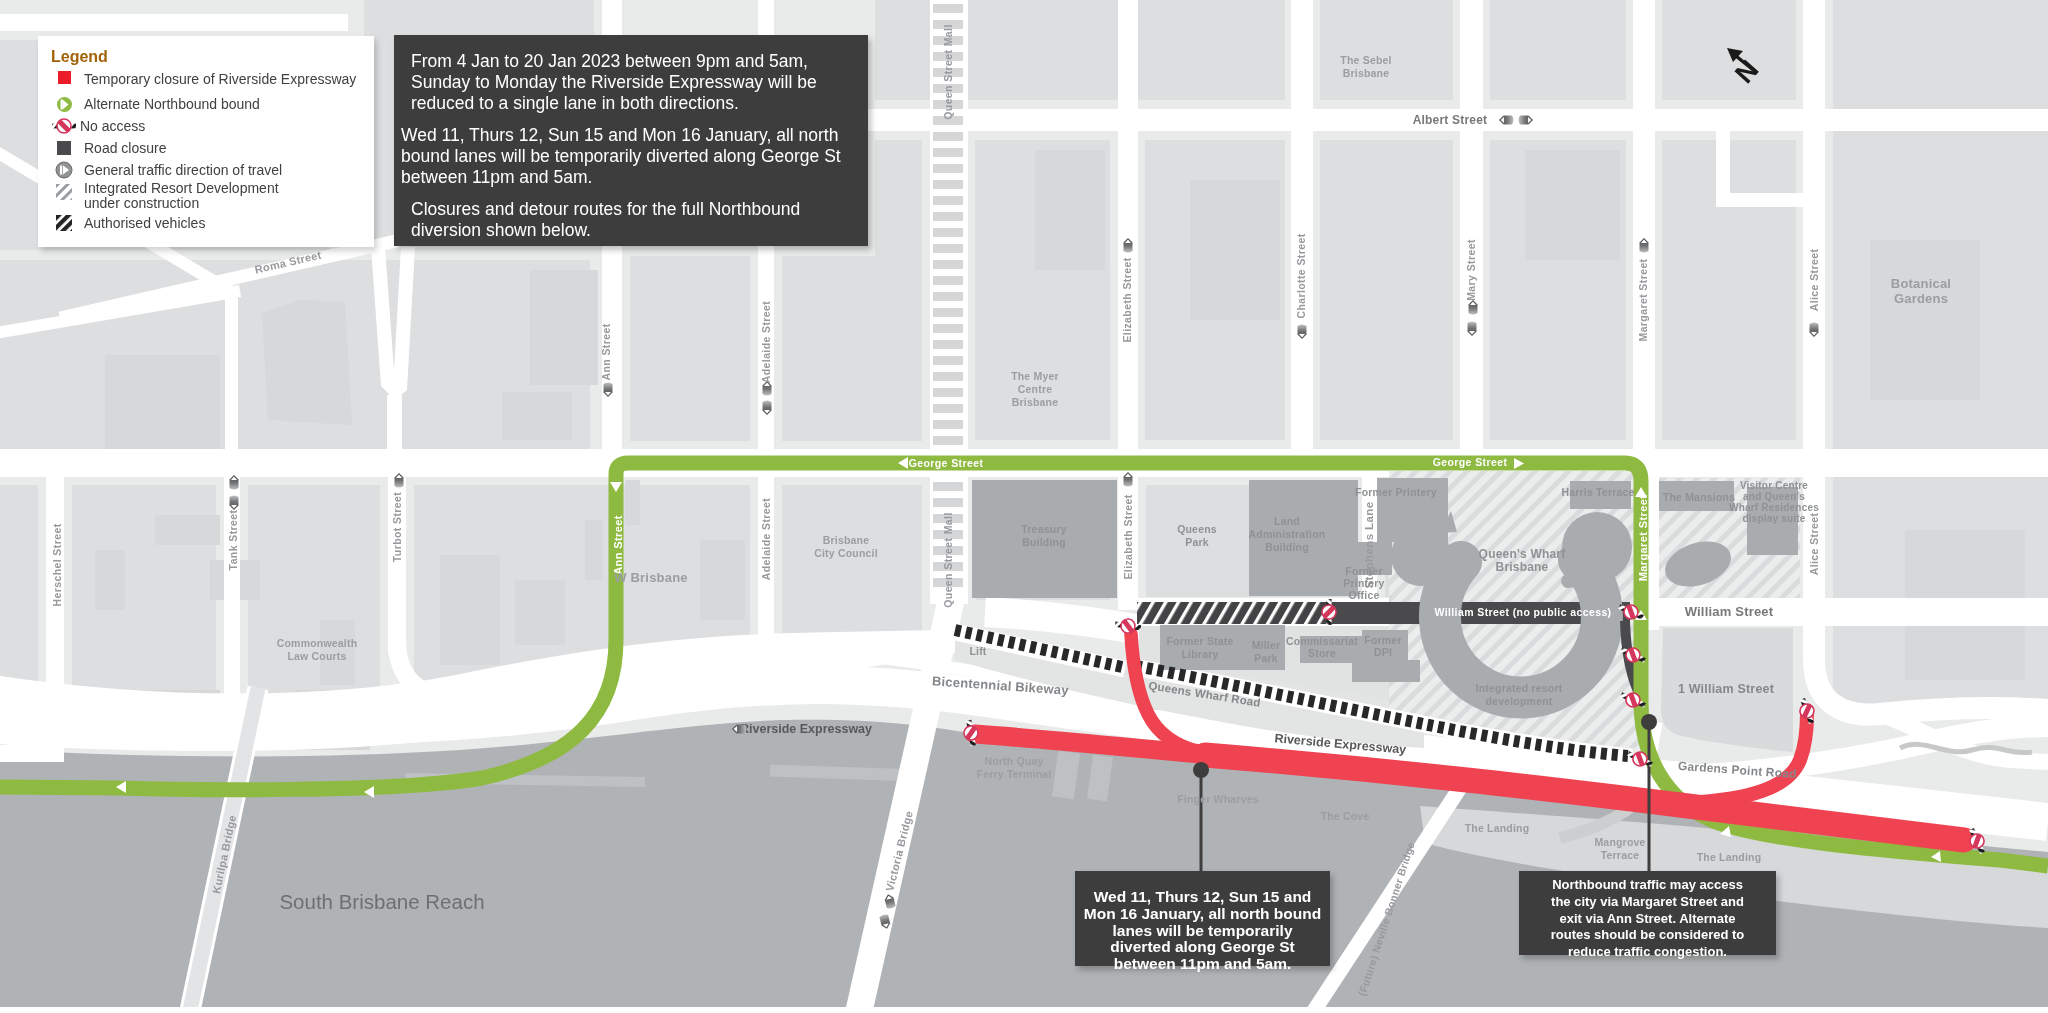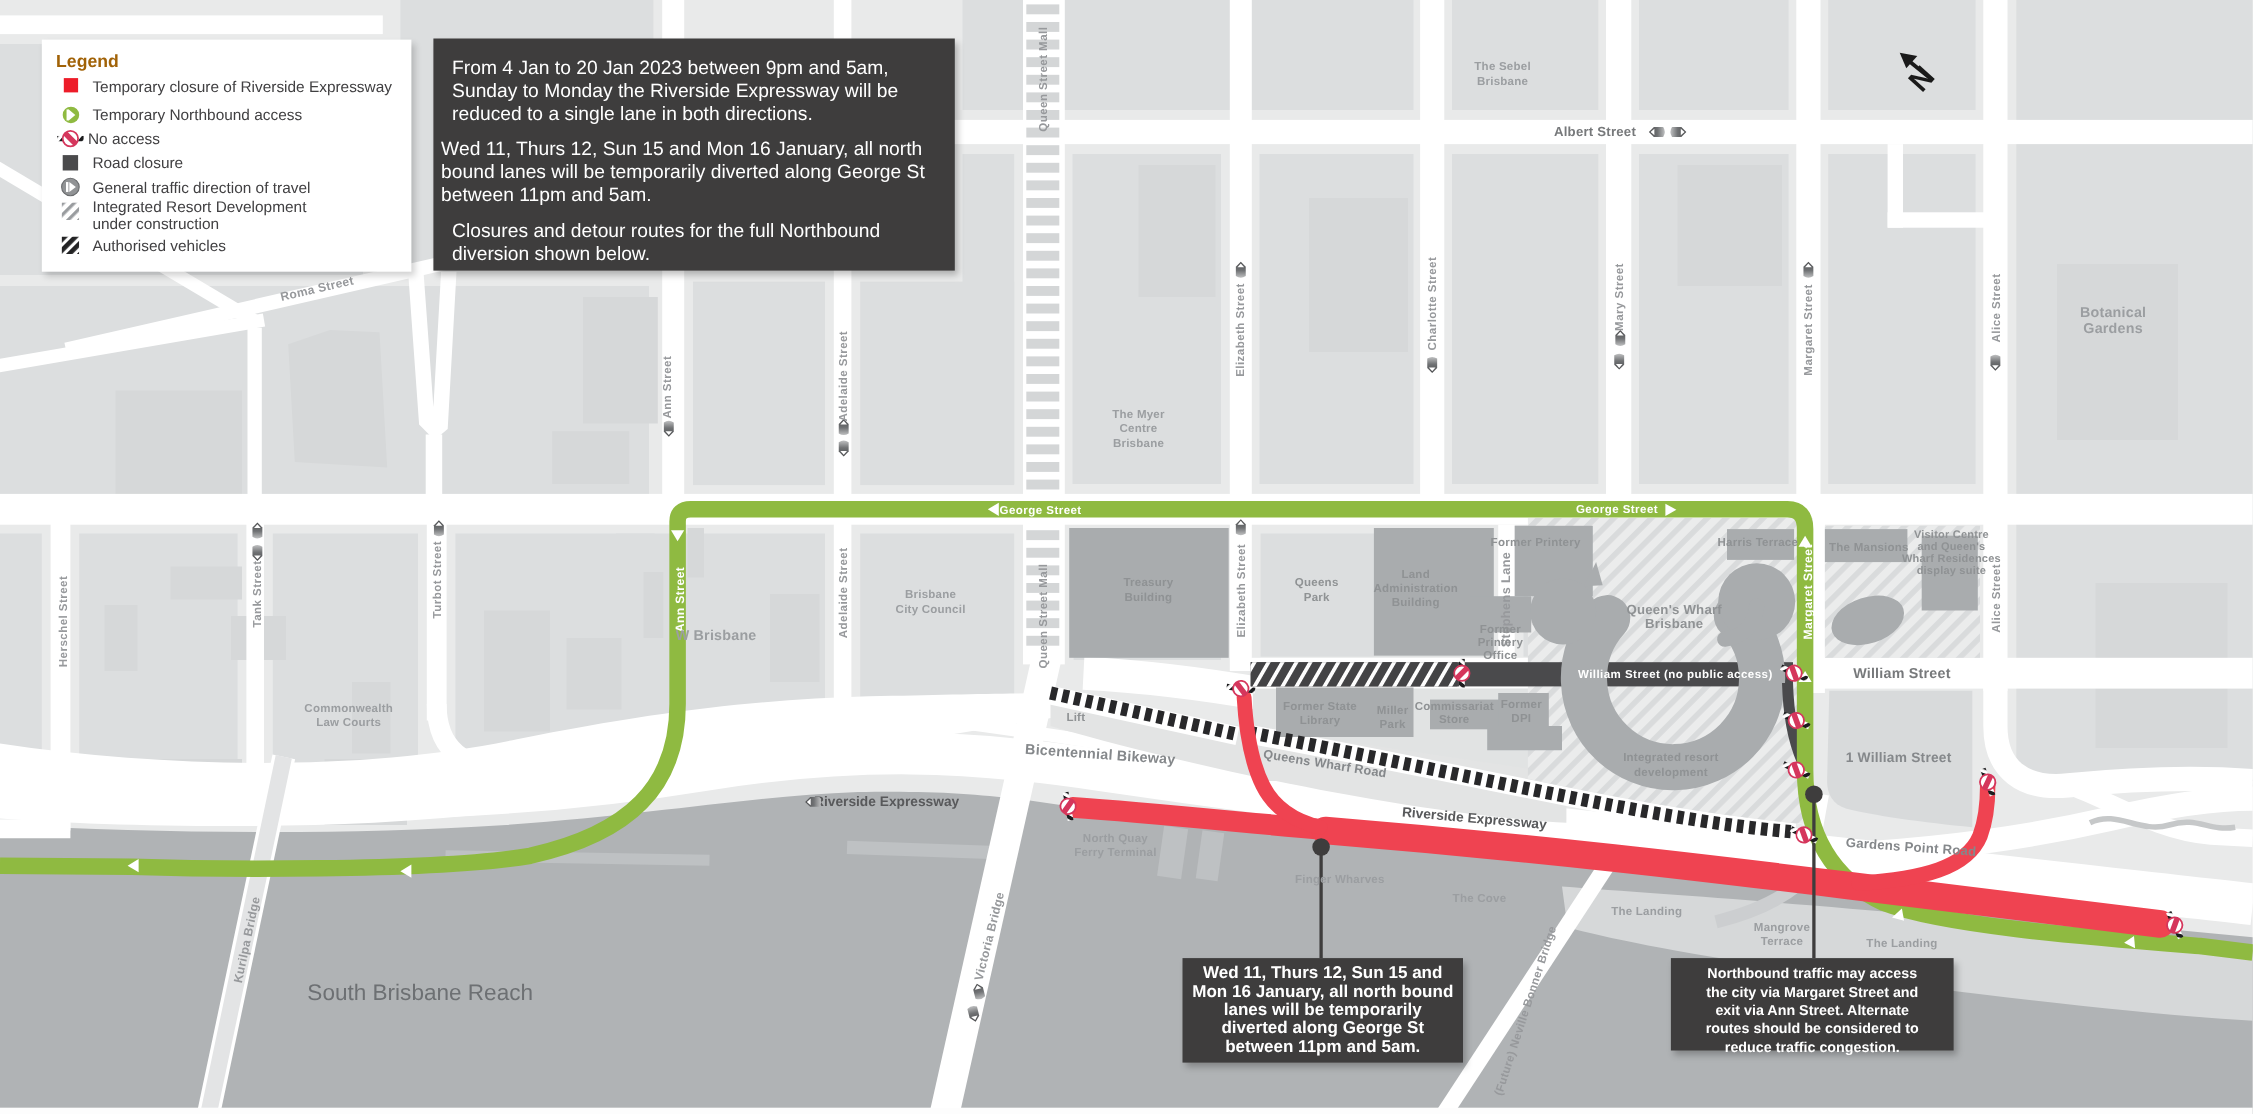--- a/index.html
+++ b/index.html
@@ -453,21 +453,21 @@
         <span style="margin-left:7px">Temporary closure of Riverside Expressway</span>
       </div>
 <div style="display:flex;align-items:center;height:22px">
         <span style="width:26px;display:inline-flex;justify-content:center">
           <svg width="17" height="17" viewBox="-8.5 -8.5 17 17">
             <circle r="7.5" fill="#8fba41"></circle>
             <path d="M-2,-5 L4,0 L-2,5 Z" fill="#fff"></path>
             <rect x="-4" y="-5" width="2.2" height="10" fill="#fff"></rect>
           </svg>
         </span>
-        <span style="margin-left:7px">Temporary Northbound access</span>
+        <span style="margin-left:7px">Alternate Northbound bound</span>
       </div>
 <div style="display:flex;align-items:center;height:22px">
         <span style="width:26px;display:inline-flex;justify-content:center">
           <svg width="26" height="18" viewBox="-13 -9 26 18">
             <rect x="-12" y="-2.4" width="24" height="4.8" fill="url(#barrier)"></rect>
             <circle r="7" fill="#fff"></circle>
             <g clip-path="url(#nacL)">
               <rect x="-9" y="-2.5" width="18" height="5" fill="#d5365c" transform="rotate(45)"></rect>
             </g>
             <circle r="7" fill="none" stroke="#d5365c" stroke-width="1.6"></circle>
@@ -514,21 +514,21 @@
 </div>
 </div>
 
 <div class="box" style="left:394px;top:35px;width:474px;height:211px;font-size:17.5px;line-height:21px">
 <div style="padding:16px 3px 0 17px">From 4 Jan to 20 Jan 2023 between 9pm and 5am, Sunday to Monday the Riverside Expressway will be reduced to a single lane in both directions.</div>
 <div style="padding:11px 16px 0 7px">Wed 11, Thurs 12, Sun 15 and Mon 16 January, all north bound lanes will be temporarily diverted along George St between 11pm and 5am.</div>
 <div style="padding:11px 32px 0 17px">Closures and detour routes for the full Northbound diversion shown below.</div>
 </div>
 
 <div class="box" style="left:1075px;top:871px;width:255px;height:95px;font-size:15.5px;line-height:16.8px;font-weight:bold;text-align:center">
-<div style="padding-top:6px">Wed 11, Thurs 12, Sun 15 and<br>Mon 16 January, all north bound<br>lanes will be temporarily<br>diverted along George St<br>between 11pm and 5am.</div>
+<div style="padding-top:18px">Wed 11, Thurs 12, Sun 15 and<br>Mon 16 January, all north bound<br>lanes will be temporarily<br>diverted along George St<br>between 11pm and 5am.</div>
 </div>
 
 <div class="box" style="left:1519px;top:871px;width:257px;height:84px;font-size:13px;line-height:16.8px;font-weight:bold;text-align:center">
 <div style="padding-top:6px">Northbound traffic may access<br>the city via Margaret Street and<br>exit via Ann Street. Alternate<br>routes should be considered to<br>reduce traffic congestion.</div>
 </div>
 <svg width="0" height="0" style="position:absolute">
 <defs>
 <pattern id="consL" width="7" height="7" patternUnits="userSpaceOnUse" patternTransform="rotate(-45)">
   <rect width="7" height="7" fill="#fff"></rect>
   <rect width="7" height="3" fill="#9a9da0"></rect>

